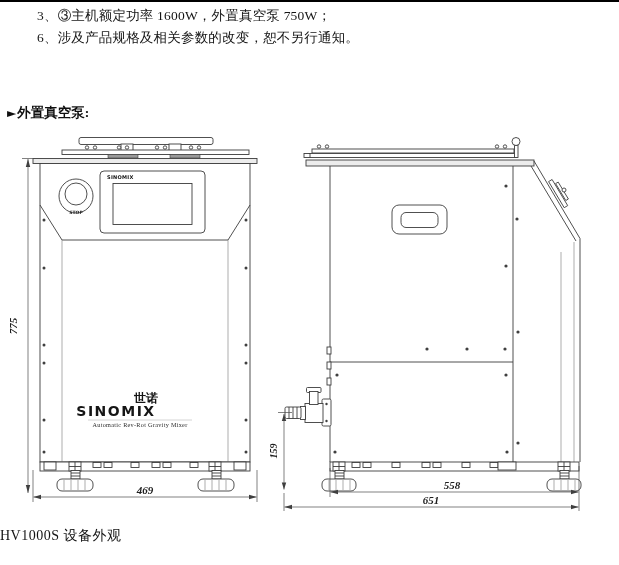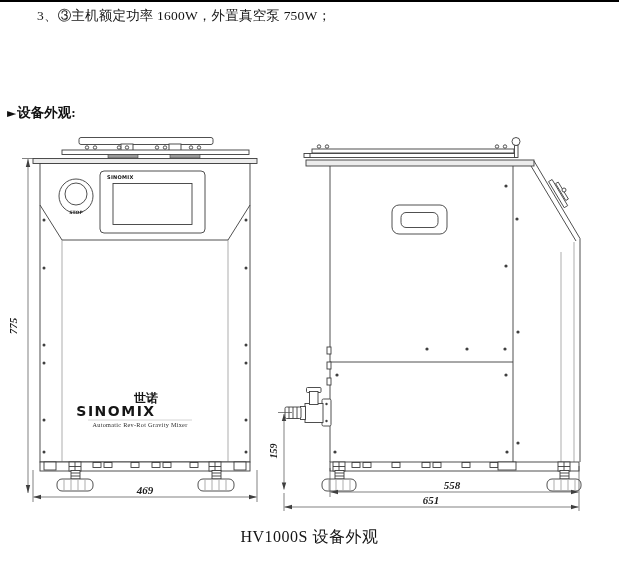--- a/index.html
+++ b/index.html
@@ -2,21 +2,21 @@
 <html><head>
 <meta charset="utf-8">
 <style>
   html,body{margin:0;padding:0;background:#ffffff;}
   body{width:619px;height:565px;overflow:hidden;font-family:"Liberation Serif",serif;}
   .page{position:relative;width:619px;height:565px;background:#fff;}
   .top-rule{position:absolute;left:0;top:0;width:619px;height:2px;background:#000;}
   .notes{position:absolute;left:37px;top:5px;font-size:13.5px;line-height:21.6px;color:#141414;letter-spacing:.2px;white-space:nowrap;}
   .heading{position:absolute;left:7px;top:104px;font-size:13.5px;font-weight:bold;color:#101010;white-space:nowrap;}
   .heading .bullet{font-family:"DejaVu Sans",sans-serif;font-size:12px;margin-right:1px;}
-  .caption{position:absolute;left:0;top:527px;width:619px;text-align:center;font-size:16px;color:#141414;letter-spacing:.5px;}
+  .caption{position:absolute;left:0;top:527px;width:619px;font-size:14px;color:#141414;letter-spacing:.5px;}
   svg.figure{position:absolute;left:0;top:0;}
   
   .ln{stroke:#3c3c3c;stroke-width:.9;fill:none;}
   .lt{stroke:#8a8a8a;stroke-width:.7;fill:none;}
   .fw{fill:#ffffff;stroke:#3c3c3c;stroke-width:.9;}
   .fg{fill:#ececec;stroke:#3c3c3c;stroke-width:.9;}
   .fd{fill:#9a9a9a;stroke:#3c3c3c;stroke-width:.6;}
   .dot{fill:#3f3f3f;stroke:none;}
   .dim{stroke:#4a4a4a;stroke-width:.7;fill:none;}
   .arr{fill:#3f3f3f;stroke:none;}
@@ -29,24 +29,25 @@
   .logotag{font-family:"Liberation Serif",serif;font-size:6.2px;fill:#2e2e2e;letter-spacing:.3px;}
 </style>
 </head>
 <body>
 
 <div class="page">
   <div class="top-rule"></div>
 
   <div class="notes">
     <div>3、③主机额定功率 1600W，外置真空泵 750W；</div>
+    <div>6、涉及产品规格及相关参数的改变，恕不另行通知。</div>
   </div>
 
   <div class="heading">
-    <span class="bullet">►</span><span>设备外观:</span>
+    <span class="bullet">►</span><span>外置真空泵:</span>
   </div>
 
   <svg class="figure" width="619" height="565" viewBox="0 0 619 565" xmlns="http://www.w3.org/2000/svg">
 
     <g>
 
       <g>
         <rect class="fw" x="79" y="137.5" width="134" height="7" rx="2"></rect>
         <rect class="fw" x="121" y="144" width="12" height="8"></rect>
         <rect class="fw" x="169" y="144" width="12" height="8"></rect>

